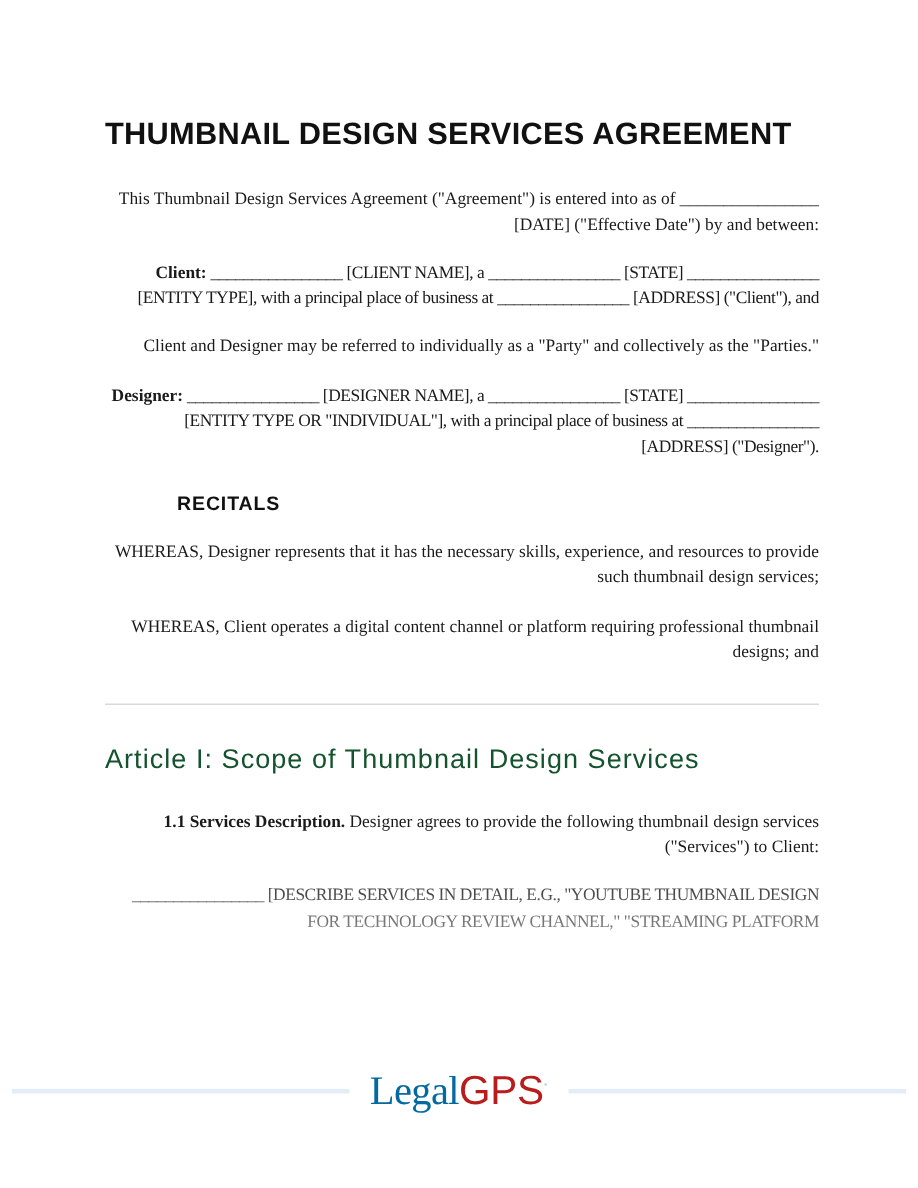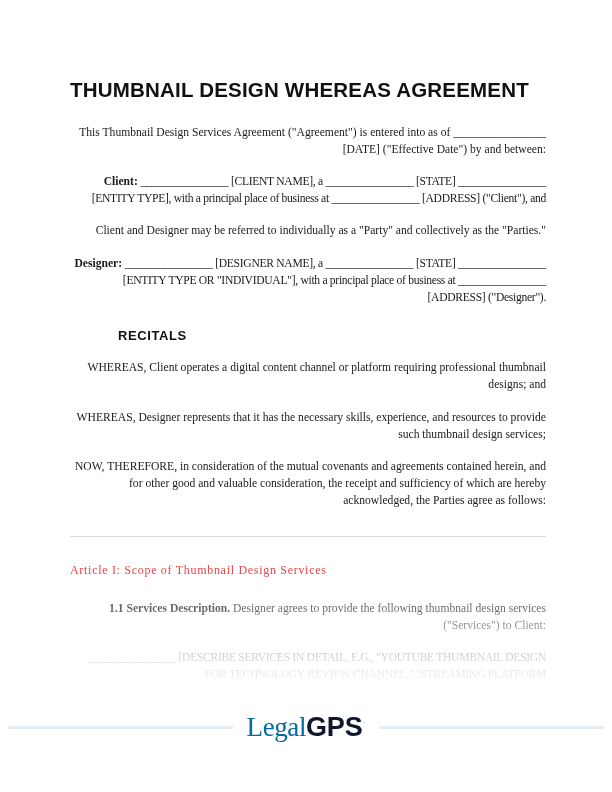--- a/index.html
+++ b/index.html
@@ -71,25 +71,25 @@
   }
 
   .divider {
     border: none;
     border-top: 1px solid #d9d9d9;
     margin: 26px 0 26px 0;
     width: 100%;
   }
 
   h3.article-heading {
-    font-family: Liberation Serif, serif;
+    font-family: Liberation Sans, sans-serif;
     font-weight: normal;
-    font-size: 12px;
+    font-size: 18px;
     letter-spacing: 0.7px;
-    color: #ef4444;
+    color: #14532d;
     margin: 0 0 22px 0;
   }
 
   
   .fade-mask {
     position: absolute;
     left: 0;
     right: 0;
     top: 575px;
     height: 135px;
@@ -131,60 +131,59 @@
     white-space: nowrap;
     position: relative;
   }
   .logo .legal {
     color: #0369a1;
     font-weight: normal;
     letter-spacing: -0.4px;
     font-family: Liberation Serif, serif;
   }
   .logo .gps {
-    color: #0f172a;
-    font-weight: bold;
+    color: #b91c1c;
+    font-weight: normal;
     letter-spacing: -0.2px;
     margin-top: 38px;
   }
   .logo .tm {
     color: #9ecbee;
     font-size: 9px;
     vertical-align: super;
     font-weight: bold;
   }
 </style>
 </head>
 <body>
 
 <div class="page">
 
   <div class="content">
 
-    <h1 class="doc-title">THUMBNAIL DESIGN WHEREAS AGREEMENT</h1>
+    <h1 class="doc-title">THUMBNAIL DESIGN SERVICES AGREEMENT</h1>
 
     <p class="para">This Thumbnail Design Services Agreement ("Agreement") is entered into as of ________________ [DATE] ("Effective Date") by and between:</p>
 
     <p class="para">
       <span class="bold">Client:</span><span class="blank"> ________________ [CLIENT NAME], a ________________ [STATE] ________________ [ENTITY TYPE], with a principal place of business at ________________ [ADDRESS] ("Client"), and</span>
     </p>
 
     <p class="para">Client and Designer may be referred to individually as a "Party" and collectively as the "Parties."</p>
 
     <p class="para">
       <span class="bold">Designer:</span><span class="blank"> ________________ [DESIGNER NAME], a ________________ [STATE] ________________ [ENTITY TYPE OR "INDIVIDUAL"], with a principal place of business at ________________ [ADDRESS] ("Designer").</span>
     </p>
 
     <h2 class="section-heading">RECITALS</h2>
 
+    <p class="para">WHEREAS, Designer represents that it has the necessary skills, experience, and resources to provide such thumbnail design services;</p>
+
     <p class="para">WHEREAS, Client operates a digital content channel or platform requiring professional thumbnail designs; and</p>
 
-    <p class="para">WHEREAS, Designer represents that it has the necessary skills, experience, and resources to provide such thumbnail design services;</p>
-
-    <p class="para">NOW, THEREFORE, in consideration of the mutual covenants and agreements contained herein, and for other good and valuable consideration, the receipt and sufficiency of which are hereby acknowledged, the Parties agree as follows:</p>
 
     <hr class="divider">
 
     <h3 class="article-heading">Article I: Scope of Thumbnail Design Services</h3>
 
     <p class="para">
       <span class="bold">1.1 Services Description.</span><span> Designer agrees to provide the following thumbnail design services ("Services") to Client:</span>
     </p>
 
     <p class="para blank">________________ [DESCRIBE SERVICES IN DETAIL, E.G., "YOUTUBE THUMBNAIL DESIGN FOR TECHNOLOGY REVIEW CHANNEL," "STREAMING PLATFORM</p>

